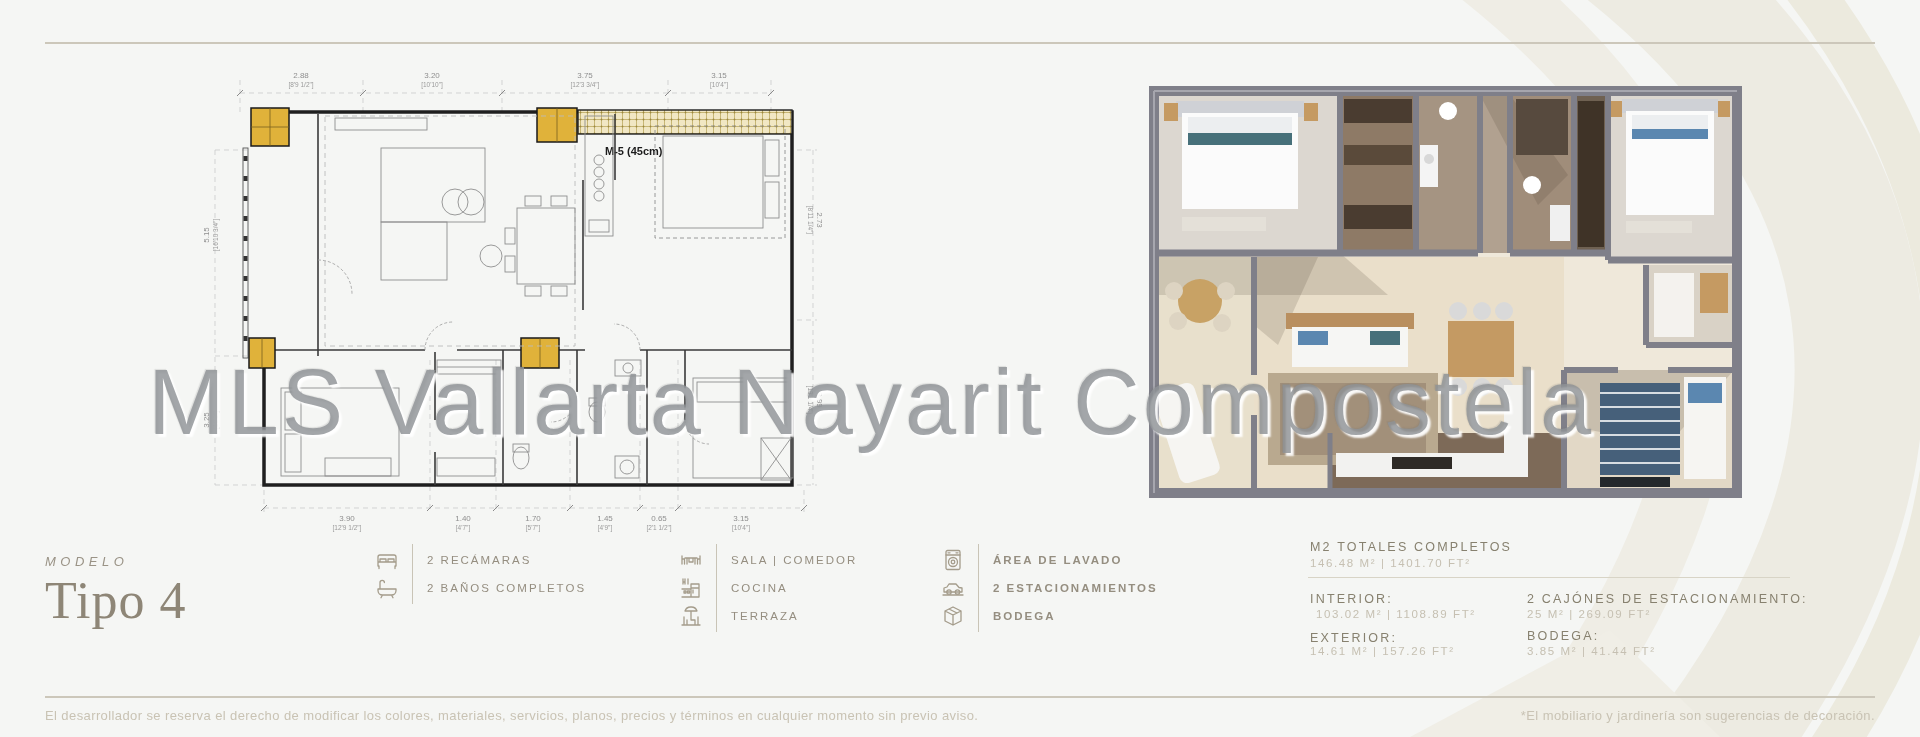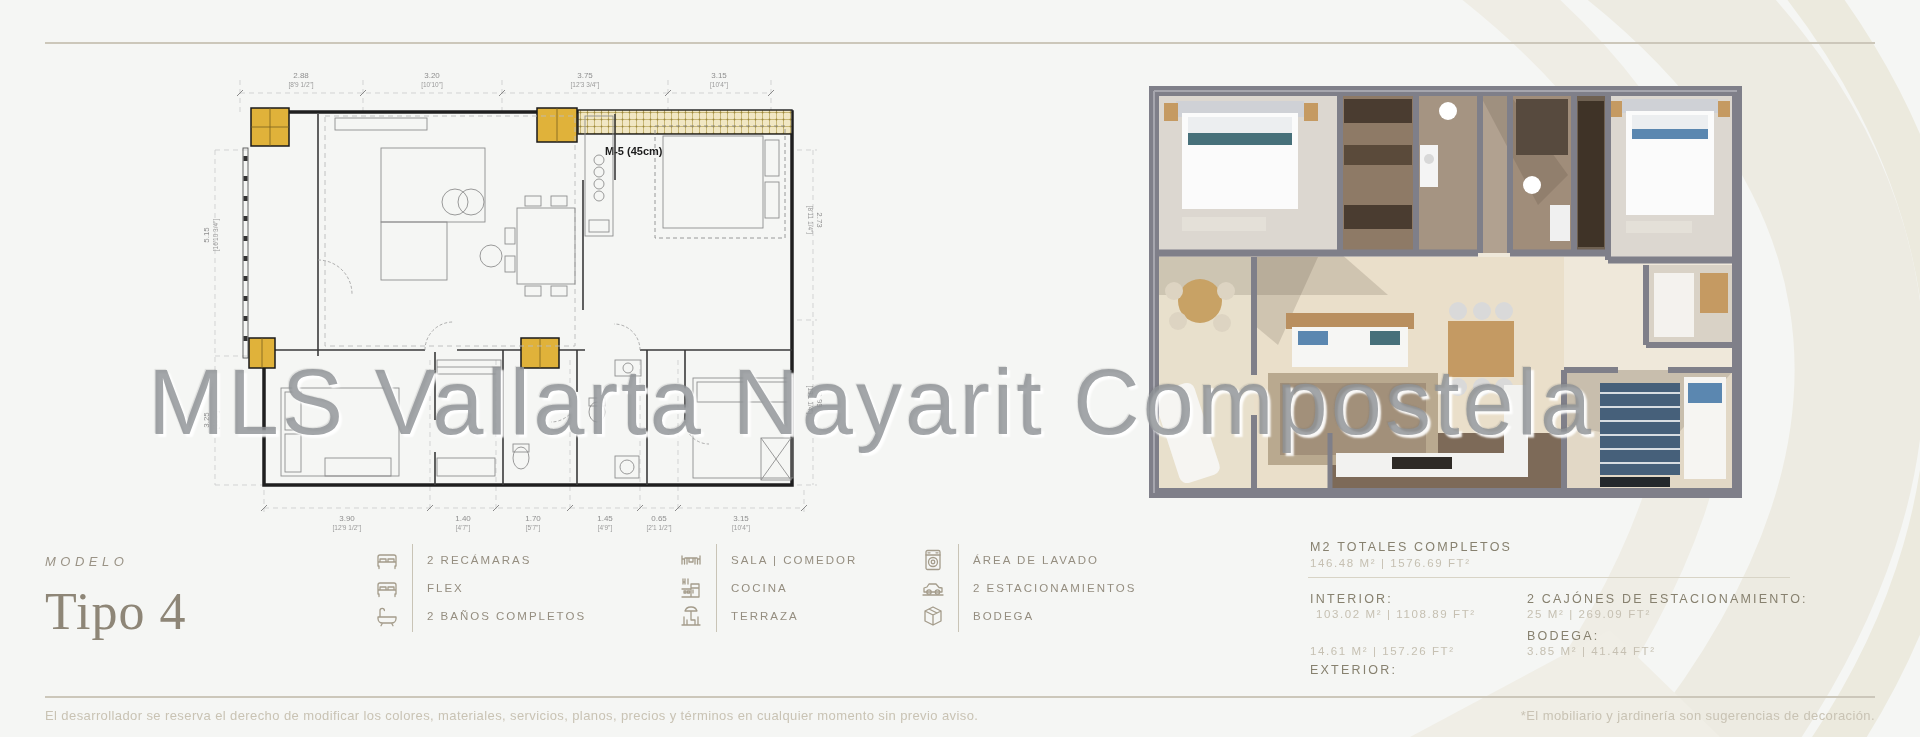--- a/index.html
+++ b/index.html
@@ -22,25 +22,25 @@
   
   .watermark { position:absolute; left:148px; top:302px; font-size:92px; font-weight:400;
     letter-spacing:3px; white-space:nowrap; color:rgba(143,146,150,0.82);
     text-shadow:3px 3px 2px rgba(255,255,255,0.95), -1px -1px 1px rgba(110,110,110,0.18);
     z-index:40;margin-top:48px; }
 
   
   .model-block { position:absolute; left:45px; top:554px; color:#938c7e; }
   .model-label { font-size:13px; letter-spacing:4.5px; color:#9a9386;font-style:italic; }
   .model-name { font-family:"Liberation Serif", serif; font-size:52px; font-weight:400;
-    color:#8e8677; letter-spacing:1px; margin-top:13px; }
+    color:#8e8677; letter-spacing:1px; margin-top:2px; }
 
   
   .feature-col { position:absolute; top:546px; display:flex; flex-direction:column; }
-  .fc1 { left:372px; } .fc2 { left:676px; } .fc3 { left:918px; }
+  .fc1 { left:372px; } .fc2 { left:676px; } .fc3 { left:938px;font-weight:bold; }
   .feature-row { display:flex; align-items:center; height:28px; }
   .f-icon { width:30px; display:flex; justify-content:center; align-items:center; }
   .f-icon svg { stroke:#a49c8b; fill:none; stroke-width:1.3; stroke-linecap:round; stroke-linejoin:round; }
   .f-div { width:1px; height:32px; background:#c9c4b6; margin:0 14px 0 10px; }
   .f-label { font-size:11.5px; letter-spacing:2px; color:#958e80; white-space:nowrap; }
 
   
   .stat { position:absolute; white-space:nowrap; }
   .stat-label { font-size:12.5px; letter-spacing:2.2px; color:#87816f; }
   .stat-value { font-size:11.5px; letter-spacing:1.6px; color:#c6c0b2; }
@@ -365,29 +365,20 @@
         <svg width="24" height="24" viewBox="0 0 24 24">
             <path d="M3,18 V9 a2,2 0 0 1 2,-2 h14 a2,2 0 0 1 2,2 v9 M3,14 h18 M5,14 v-3 h6 v3 M13,14 v-3 h6 v3 M4,18 v2.5 M20,18 v2.5"></path>
           </svg>
       </span>
       <span class="f-div"></span>
       <span class="f-label">2 RECÁMARAS</span>
     </div>
     <div class="feature-row">
       <span class="f-icon">
         <svg width="24" height="24" viewBox="0 0 24 24">
-            <path d="M3,18 V9 a2,2 0 0 1 2,-2 h14 a2,2 0 0 1 2,2 v9 M3,14 h18 M5,14 v-3 h6 v3 M13,14 v-3 h6 v3 M4,18 v2.5 M20,18 v2.5"></path>
-          </svg>
-      </span>
-      <span class="f-div"></span>
-      <span class="f-label">FLEX</span>
-    </div>
-    <div class="feature-row">
-      <span class="f-icon">
-        <svg width="24" height="24" viewBox="0 0 24 24">
             <path d="M3,13 h18 v1.5 a4.5,4.5 0 0 1 -4.5,4.5 h-9 A4.5,4.5 0 0 1 3,14.5 z M5,13 V6.5 a2.2,2.2 0 0 1 4.4,0 M7.5,19 l-1.5,2.8 M16.5,19 l1.5,2.8"></path>
           </svg>
       </span>
       <span class="f-div"></span>
       <span class="f-label">2 BAÑOS COMPLETOS</span>
     </div>
   </div>
 
   <div class="feature-col fc2">
     <div class="feature-row">
@@ -449,25 +440,25 @@
         <svg width="24" height="24" viewBox="0 0 24 24">
             <path d="M12,3 l8,4 v10 l-8,4 l-8,-4 V7 z M4,7 l8,4 l8,-4 M12,11 v10 M8,5 l8,4"></path>
           </svg>
       </span>
       <span class="f-div"></span>
       <span class="f-label">BODEGA</span>
     </div>
   </div>
 
   <div class="stat stat-label" style="left:1310px; top:540px;">M2 TOTALES COMPLETOS</div>
-  <div class="stat stat-value" style="left:1310px; top:557px;">146.48 M² | 1576.69 FT²</div>
+  <div class="stat stat-value" style="left:1310px; top:557px;">146.48 M² | 1401.70 FT²</div>
   <div class="stats-divider"></div>
   <div class="stat stat-label" style="left:1310px; top:592px;">INTERIOR:</div>
   <div class="stat stat-value" style="left:1316px; top:608px;">103.02 M² | 1108.89 FT²</div>
-  <div class="stat stat-label" style="left:1310px; top:663px;text-align:center;">EXTERIOR:</div>
+  <div class="stat stat-label" style="left:1310px; top:631px;text-align:center;">EXTERIOR:</div>
   <div class="stat stat-value" style="left:1310px; top:645px;">14.61 M² | 157.26 FT²</div>
   <div class="stat stat-label" style="left:1527px; top:592px;">2 CAJÓNES DE ESTACIONAMIENTO:</div>
   <div class="stat stat-value" style="left:1527px; top:608px;">25 M² | 269.09 FT²</div>
   <div class="stat stat-label" style="left:1527px; top:629px;">BODEGA:</div>
   <div class="stat stat-value" style="left:1527px; top:645px;">3.85 M² | 41.44 FT²</div>
 
   <div class="footer-text footer-left">El desarrollador se reserva el derecho de modificar los colores, materiales, servicios, planos, precios y términos en cualquier momento sin previo aviso.</div>
   <div class="footer-text footer-right">*El mobiliario y jardinería son sugerencias de decoración.</div>
 
 </div>

